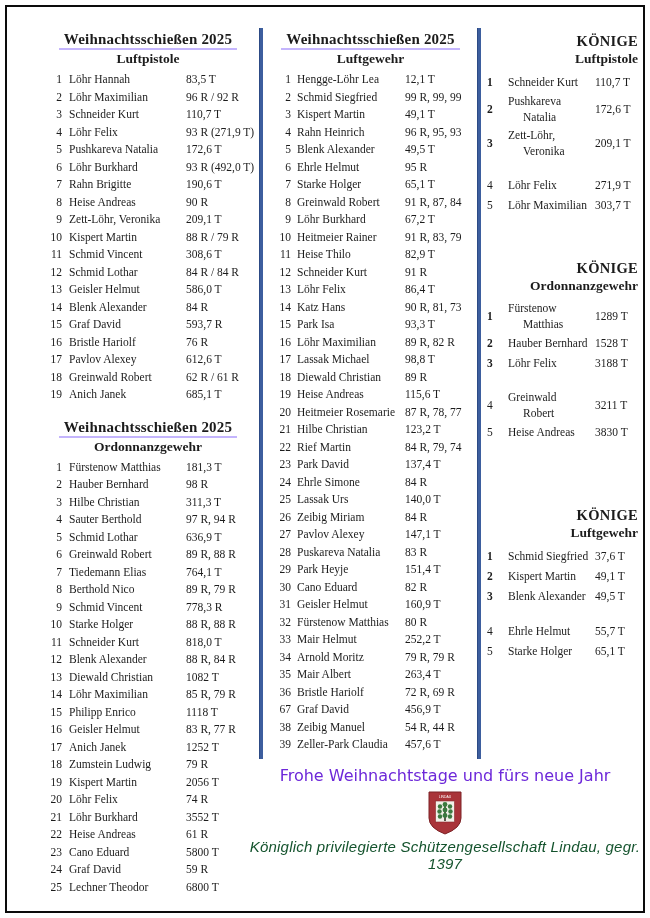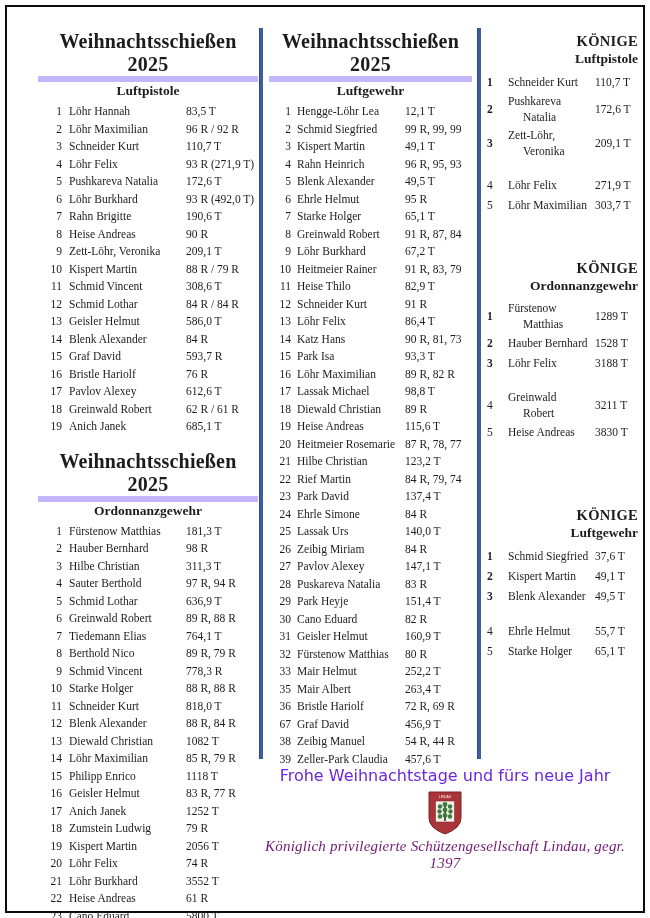--- a/index.html
+++ b/index.html
@@ -9,22 +9,22 @@
   .col{position:absolute;top:30px;}
   #col1{left:38px;width:220px;}
   #col2{left:269px;width:203px;}
   #col3{left:487px;width:151px;height:740px;}
   .sep{position:absolute;top:28px;width:4px;height:731px;background:#3d5e9e;
        box-shadow:1px 0 0 #2c4a85 inset;}
   #sep1{left:259px;}
   #sep2{left:477px;}
 
   .sec-head{text-align:center;margin-bottom:4px;}
-  .sec-title{font-weight:700;font-size:20px;display:inline-block;
-             border-bottom:6px solid #c4b5fd;padding:0 5px 0 5px;letter-spacing:.2px;}
+  .sec-title{font-weight:700;font-size:15px;display:inline-block;
+             border-bottom:2px solid #c4b5fd;padding:0 5px 0 5px;letter-spacing:.2px;}
   .sec-sub{font-weight:700;font-size:13.5px;margin-top:1px;}
   .section + .section{margin-top:14px;}
 
   .rows .row{display:grid;grid-template-columns:24px minmax(110px,max-content) auto;
              column-gap:7px;line-height:17.5px;font-size:11.5px;white-space:nowrap;}
   #col2 .rows .row{grid-template-columns:22px minmax(102px,max-content) auto;column-gap:6px;}
   .rows .num{text-align:right;}
 
   .k-sec{position:absolute;left:0;width:100%;}
   #ksec1{top:2px;}
@@ -38,22 +38,22 @@
                  align-items:center;font-size:11.5px;line-height:16px;min-height:18px;
                  margin-bottom:2px;}
   .k-rows div:nth-of-type(-n+3) .num{font-weight:700;}
   .k-rows div:nth-of-type(4){margin-top:17px;}
   .k-row .nm{padding-left:15px;text-indent:-15px;}
 
   .footer{position:absolute;left:248px;top:764px;width:394px;text-align:center;}
   .greet{font-family:"DejaVu Sans","Liberation Sans",sans-serif;font-size:16px;
          line-height:23px;color:#6d28d9;}
   .crest{display:block;margin:4px auto 1px;}
-  .script-line{font-family:Liberation Serif, serif;font-style:italic;
-               font-size:15px;color:#701a75;margin-top:3px;letter-spacing:.2px;}
+  .script-line{font-family:Liberation Sans, sans-serif;font-style:italic;
+               font-size:15px;color:#14532d;margin-top:3px;letter-spacing:.2px;}
 </style>
 </head>
 <body>
 
 <div class="page">
   <div class="frame"></div>
 
   <div class="col" id="col1">
     <div class="section">
       <div class="sec-head">
@@ -538,20 +538,25 @@
             <span class="nm">Fürstenow Matthias</span>
             <span class="val">80 R</span>
           </div>
 
           <div class="row">
             <span class="num">33</span>
             <span class="nm">Mair Helmut</span>
             <span class="val">252,2 T</span>
           </div>
 
+          <div class="row">
+            <span class="num">34</span>
+            <span class="nm">Arnold Moritz</span>
+            <span class="val">79 R, 79 R</span>
+          </div>
 
           <div class="row">
             <span class="num">35</span>
             <span class="nm">Mair Albert</span>
             <span class="val">263,4 T</span>
           </div>
 
           <div class="row">
             <span class="num">36</span>
             <span class="nm">Bristle Hariolf</span>

